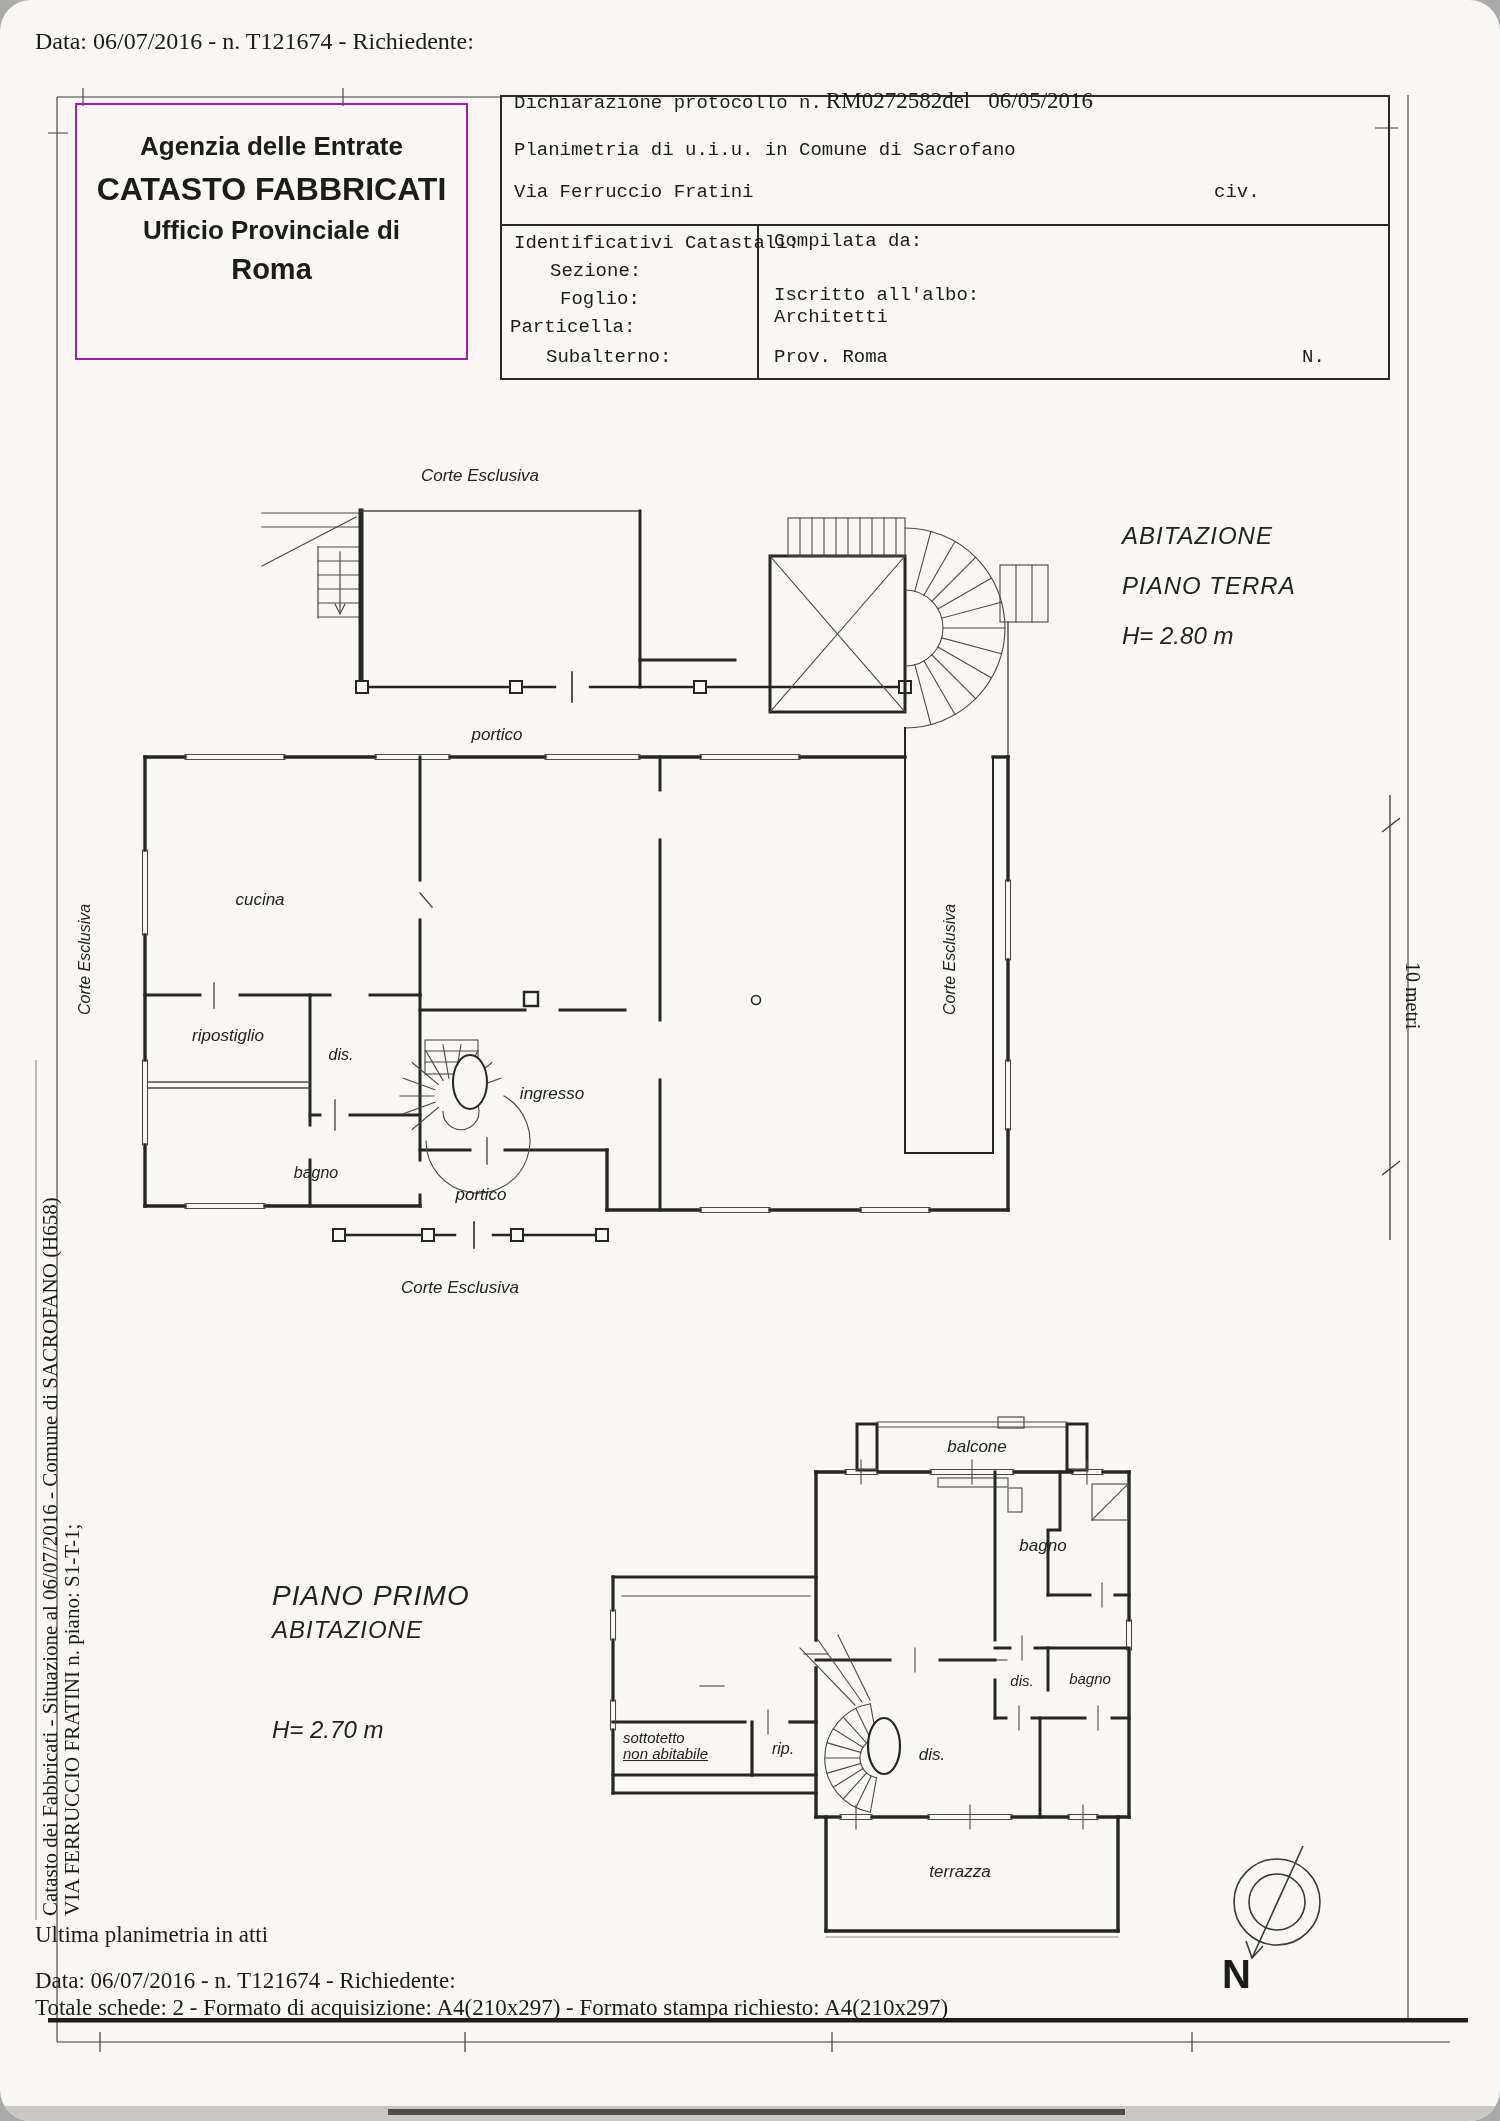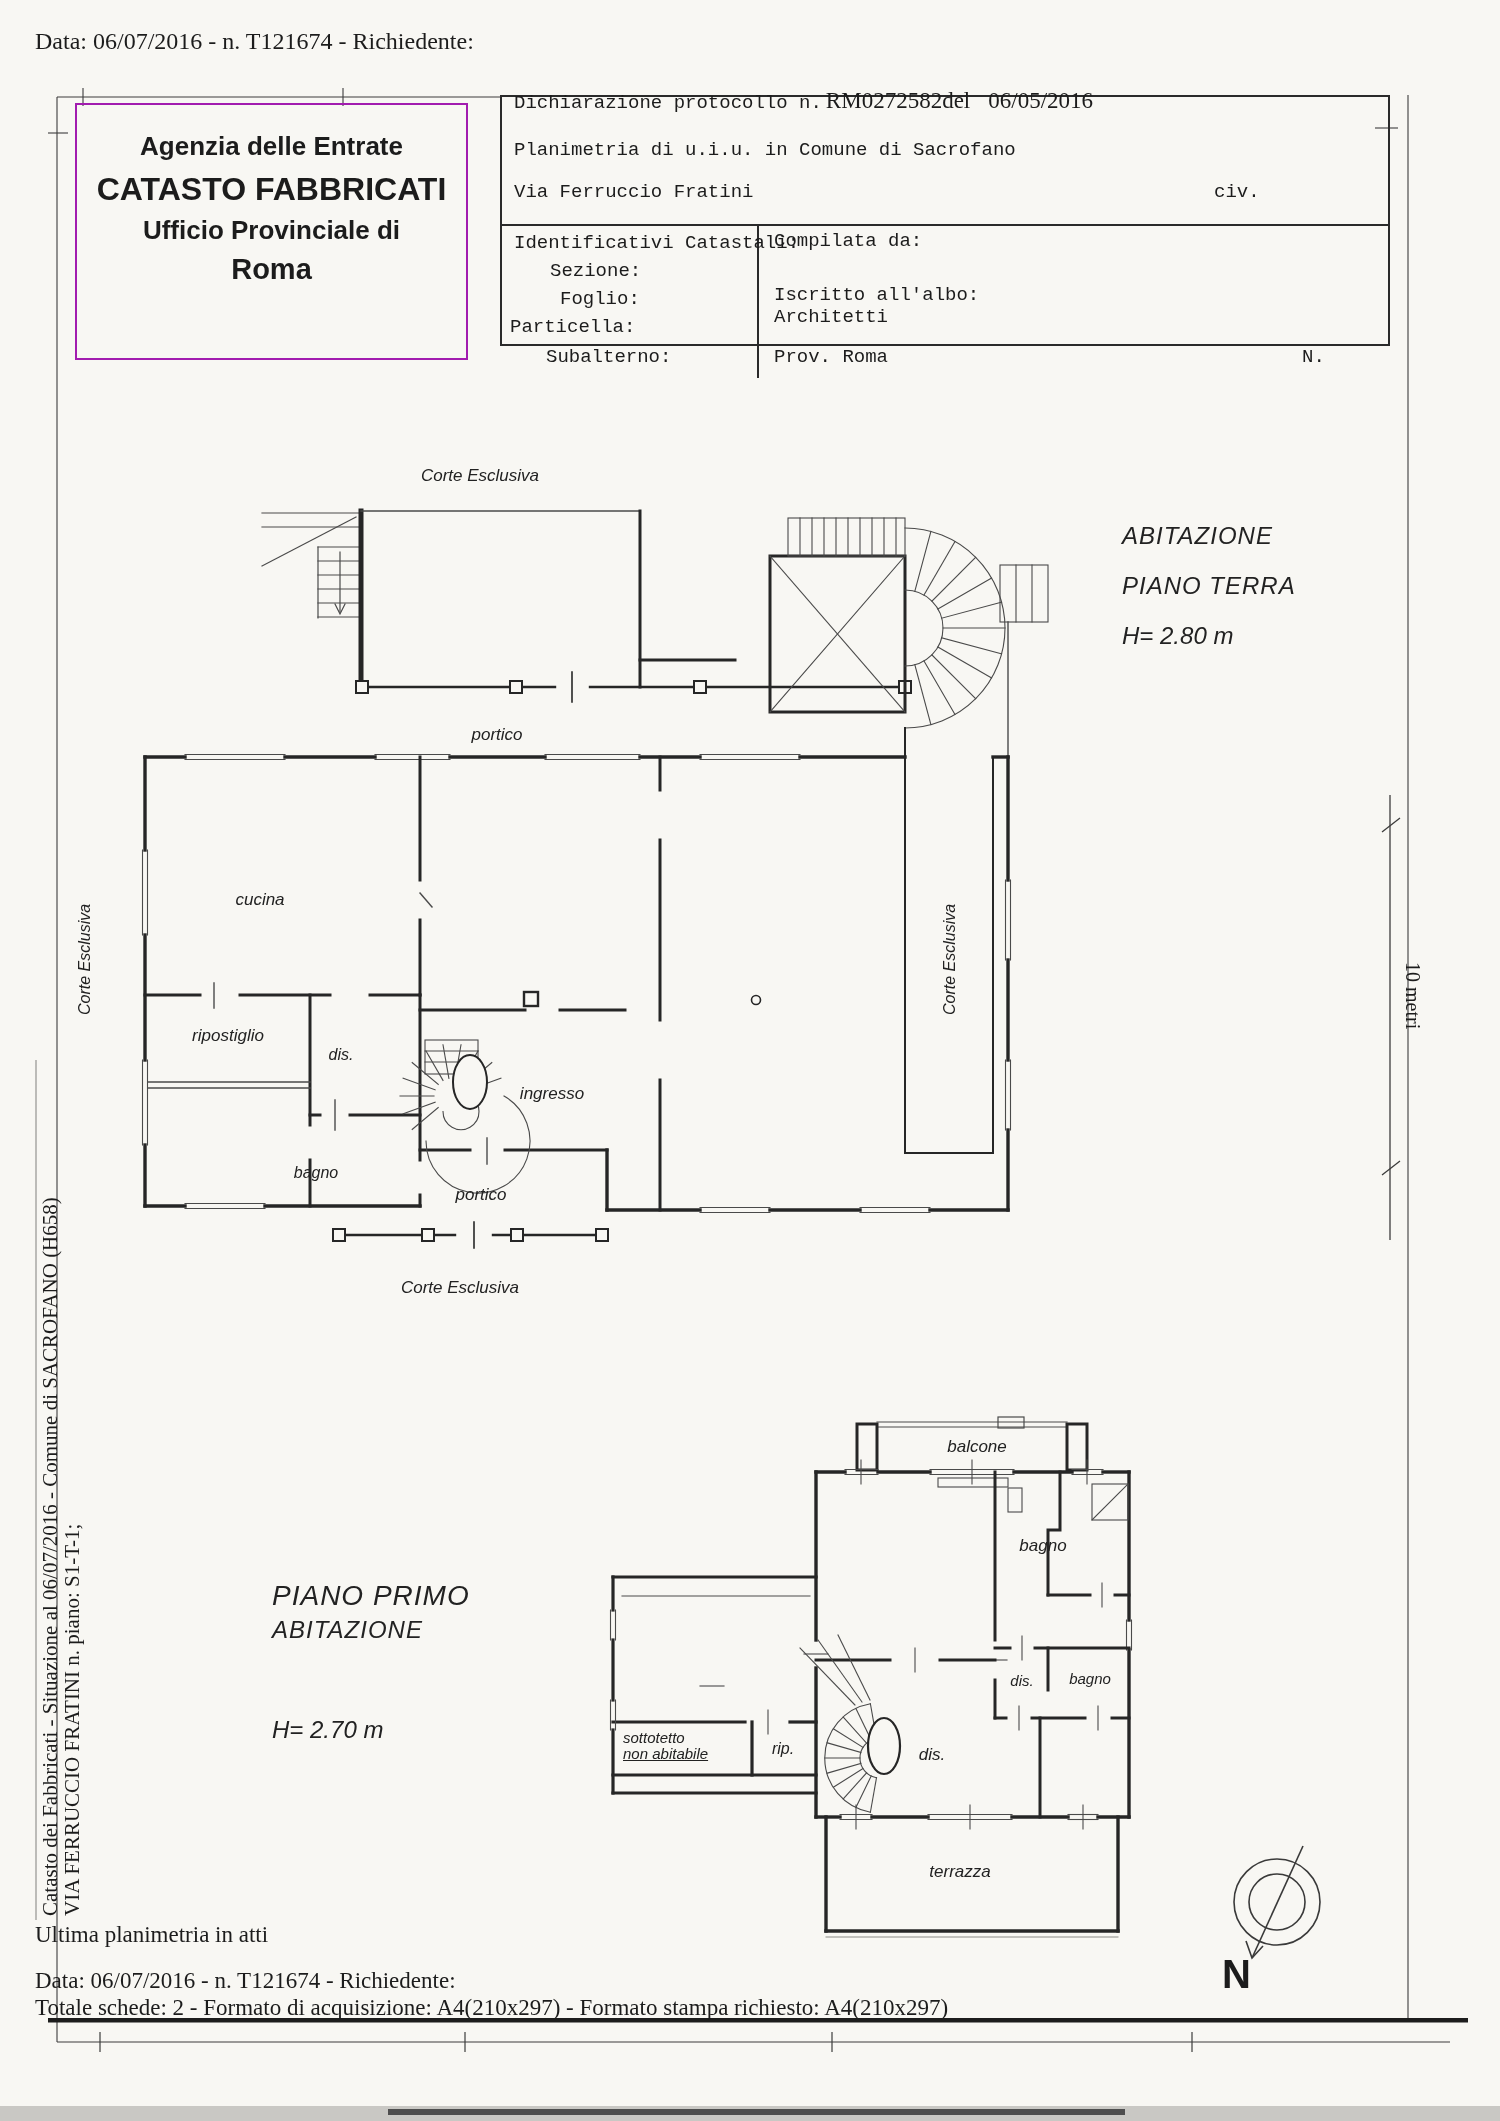--- a/index.html
+++ b/index.html
@@ -1,18 +1,18 @@
 <!DOCTYPE html>
 <html><head>
 <meta charset="utf-8">
 <style>
   html,body{margin:0;padding:0;}
   body{width:1500px;height:2121px;position:relative;background:#aaa;}
   #page{position:absolute;left:0;top:0;width:1500px;height:2121px;background:#f8f7f3;overflow:hidden;
-        font-family:"Liberation Serif",serif;color:#1c1c1c;}
+        font-family:"Liberation Serif",serif;color:#1c1c1c;border-radius:31px;}
   svg{position:absolute;left:0;top:0;}
   .abs{position:absolute;white-space:nowrap;}
   .serif{font-family:"Liberation Serif",serif;}
   .mono{font-family:"Liberation Mono","DejaVu Sans Mono",monospace;}
   .sansb{font-family:"Liberation Sans",sans-serif;font-weight:bold;}
   .lbl{position:absolute;white-space:nowrap;font-style:italic;font-family:"Liberation Sans",sans-serif;color:#222;}
   .c{transform:translateX(-50%);}
   .rotccw{transform-origin:0 0;transform:rotate(-90deg);}
   .rotcw{transform-origin:0 0;transform:rotate(90deg);}
   .box{position:absolute;box-sizing:border-box;}
@@ -377,21 +377,21 @@
 <div class="abs serif" style="left:35px;top:28px;font-size:24px;">Data: 06/07/2016 - n. T121674 - Richiedente:</div>
 
 <div class="box" style="left:75px;top:103px;width:393px;height:257px;border:2px solid #a21caf;">
   <div class="abs sansb" style="left:0;top:26px;width:100%;text-align:center;font-size:26px;">Agenzia delle Entrate</div>
   <div class="abs sansb" style="left:0;top:66px;width:100%;text-align:center;font-size:32px;">CATASTO FABBRICATI</div>
   <div class="abs sansb" style="left:0;top:110px;width:100%;text-align:center;font-size:26px;">Ufficio Provinciale di</div>
   <div class="abs sansb" style="left:0;top:148px;width:100%;text-align:center;font-size:29px;">Roma</div>
 </div>
 
 
-<div class="box" style="left:500px;top:95px;width:890px;height:251px;border:2px solid #2a2a2a;">
+<div class="box" style="left:500px;top:95px;width:890px;height:285px;border:2px solid #2a2a2a;">
   <div class="abs" style="left:12px;top:-9px;">
     <span class="mono" style="font-size:19px;">Dichiarazione protocollo n.</span>
     <span class="serif" style="font-size:23px;">RM0272582del</span>
     <span class="serif" style="font-size:23px;margin-left:14px;">06/05/2016</span>
   </div>
   <div class="abs mono" style="left:12px;top:42px;font-size:19px;">Planimetria di u.i.u. in Comune di Sacrofano</div>
   <div class="abs mono" style="left:12px;top:84px;font-size:19px;">Via Ferruccio Fratini</div>
   <div class="abs mono" style="left:712px;top:84px;font-size:19px;">civ.</div>
   <div class="box" style="left:0;top:127px;width:886px;height:0;border-top:2px solid #2a2a2a;"></div>
   <div class="box" style="left:255px;top:127px;width:0;height:154px;border-left:2px solid #2a2a2a;"></div>

